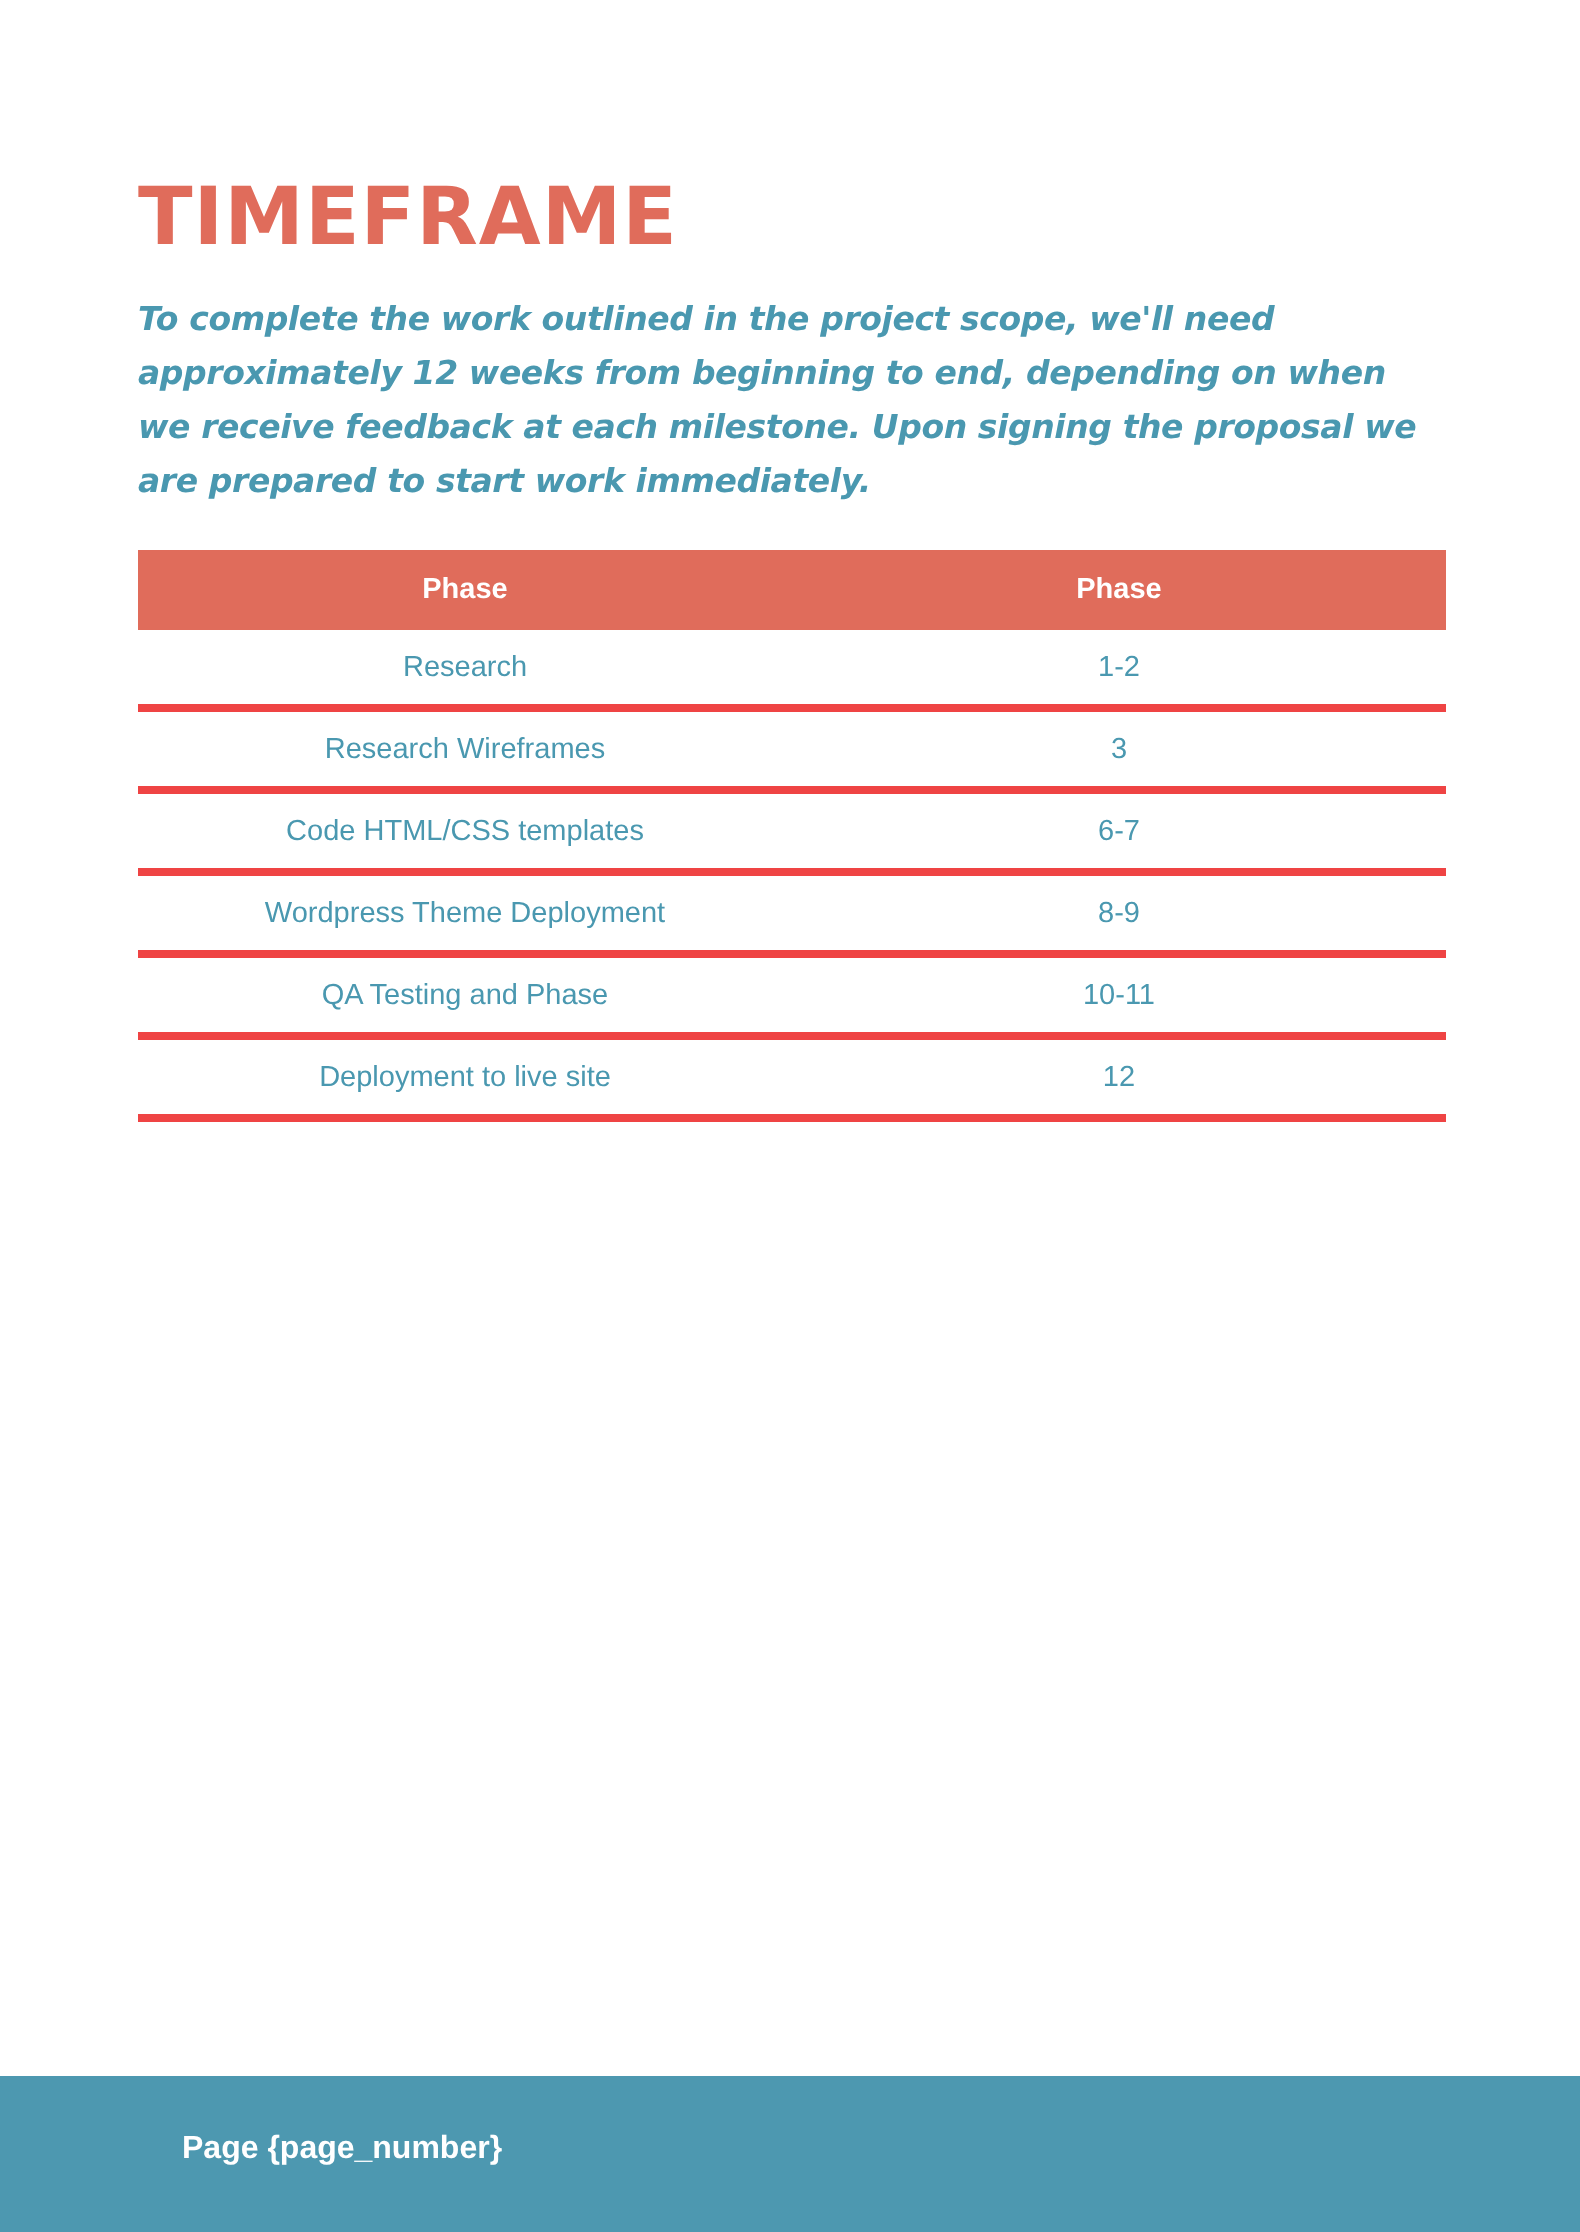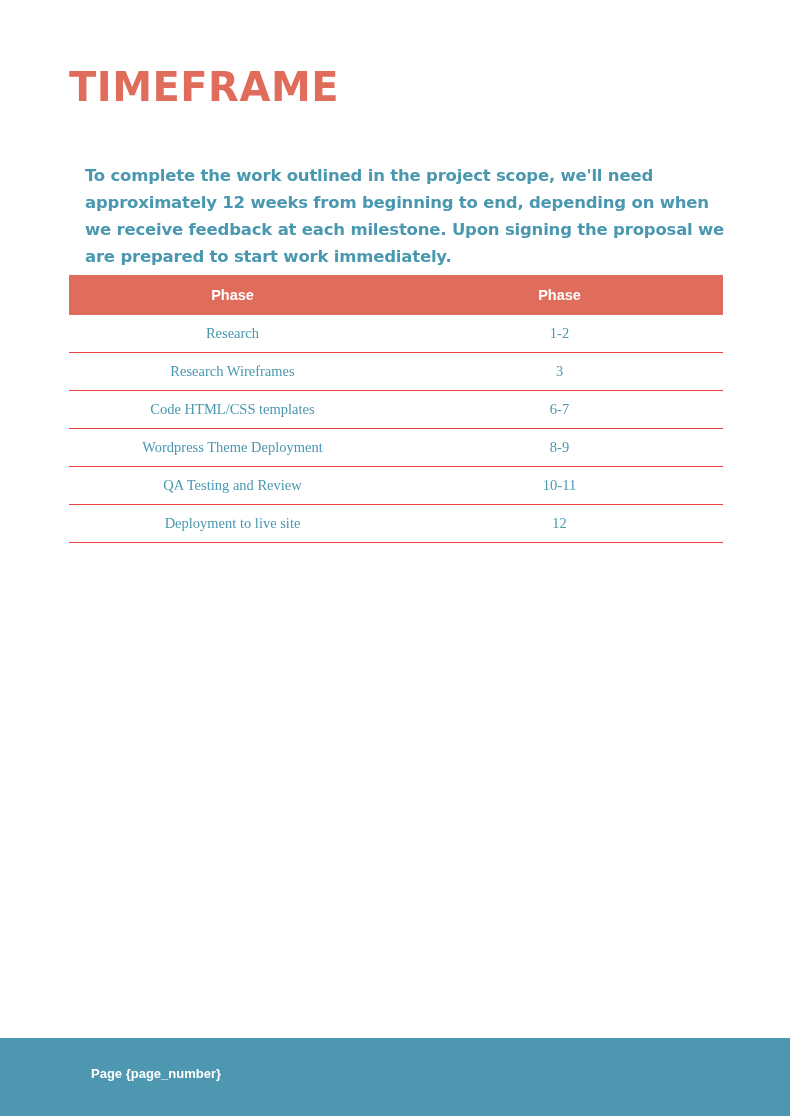--- a/index.html
+++ b/index.html
@@ -2,64 +2,64 @@
 <html><head>
   <meta charset="utf-8">
   <style>
     html, body { margin: 0; padding: 0; }
     body {
       width: 790px; height: 1116px; position: relative; overflow: hidden;
       background: #ffffff;
       font-family: "Liberation Sans", sans-serif;
     }
     .title {
-      position: absolute; left: 69px; top: 64px;
+      position: absolute; left: 69px; top: 86px;
       margin: 0;
       font-family: "DejaVu Sans", sans-serif;
       font-weight: bold;
       font-size: 40px;
       letter-spacing: 0.5px;
       color: #e06c5b;
       line-height: 46px;
     }
     .intro {
       position: absolute; left: 69px; top: 146px; width: 640px;
-      margin: 16px;
+      margin: 0;
       font-family: "DejaVu Sans", sans-serif;
       font-weight: bold;
       font-size: 16.5px;
       line-height: 27px;
       color: #4a98b0;
       letter-spacing: -0.2px;
+      font-style: italic;
     }
     .table {
       position: absolute; left: 69px; top: 275px; width: 654px;
       border-collapse: collapse;
       font-family: "Liberation Sans", sans-serif;
       font-size: 14.5px;
     }
     .table th {
       background: #e06c5b; color: #ffffff; font-weight: bold;
       height: 40px; padding: 0; text-align: center;
       font-size: 14.5px;
     }
     .table td {
       color: #4a98b0; height: 37px; padding: 0; text-align: center;
-      border-bottom: 1px solid #ef4444;
-      font-family: Liberation Serif, serif;
+      border-bottom: 4px solid #ef4444;
     }
     .col-phase { width: 327px; }
     .col-week { width: 327px; }
     .footer {
       position: absolute; left: 0; top: 1038px; width: 790px; height: 78px;
       background: #4d98b0;
     }
     .footer-text {
       position: absolute; left: 51px; top: 28px;
-      color: #ffffff; font-weight: bold; font-size: 13px;
+      color: #ffffff; font-weight: bold; font-size: 16px;
       font-family: "Liberation Sans", sans-serif;
       padding-left: 40px;
     }
   </style>
 </head>
 <body>
 
 <h1 class="title">TIMEFRAME</h1>
 <p class="intro">To complete the work outlined in the project scope, we'll need approximately 12 weeks from beginning to end, depending on when we receive feedback at each milestone. Upon signing the proposal we are prepared to start work immediately.</p>
 
@@ -81,21 +81,21 @@
     </tr>
     <tr>
       <td>Code HTML/CSS templates</td>
       <td>6-7</td>
     </tr>
     <tr>
       <td>Wordpress Theme Deployment</td>
       <td>8-9</td>
     </tr>
     <tr>
-      <td>QA Testing and Review</td>
+      <td>QA Testing and Phase</td>
       <td>10-11</td>
     </tr>
     <tr>
       <td>Deployment to live site</td>
       <td>12</td>
     </tr>
   </tbody>
 </table>
 
 <div class="footer">

